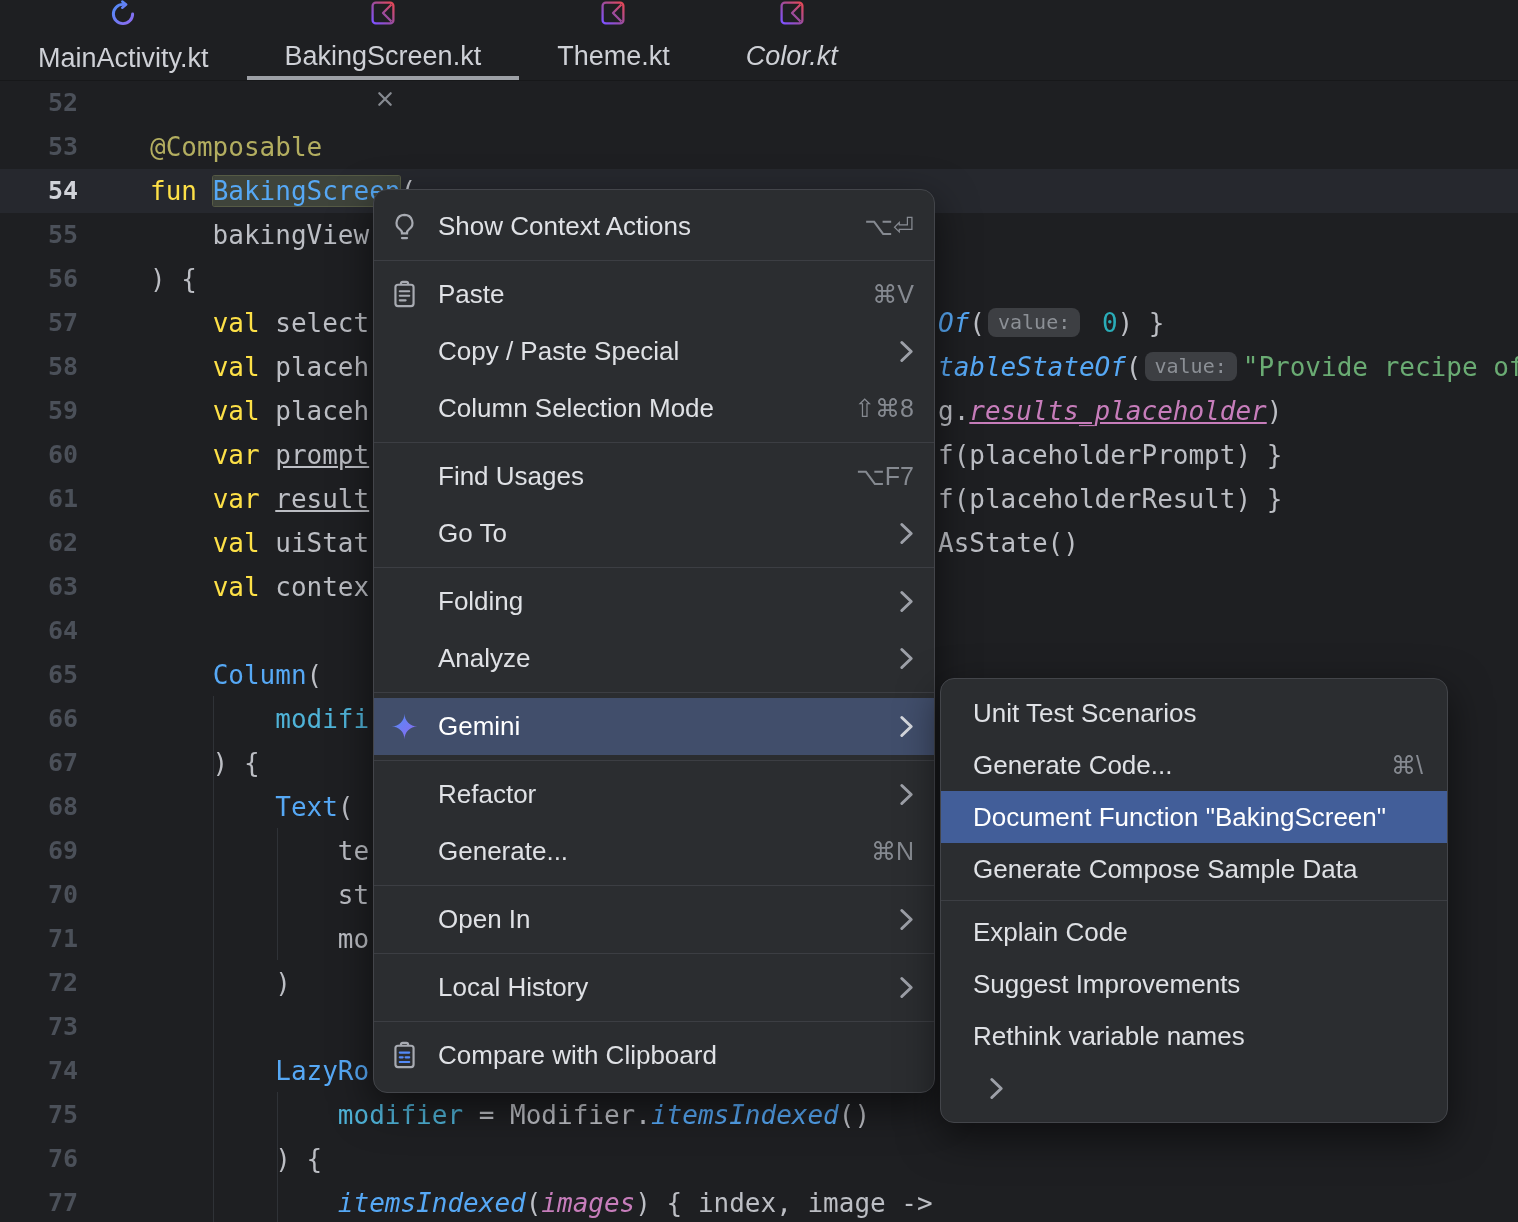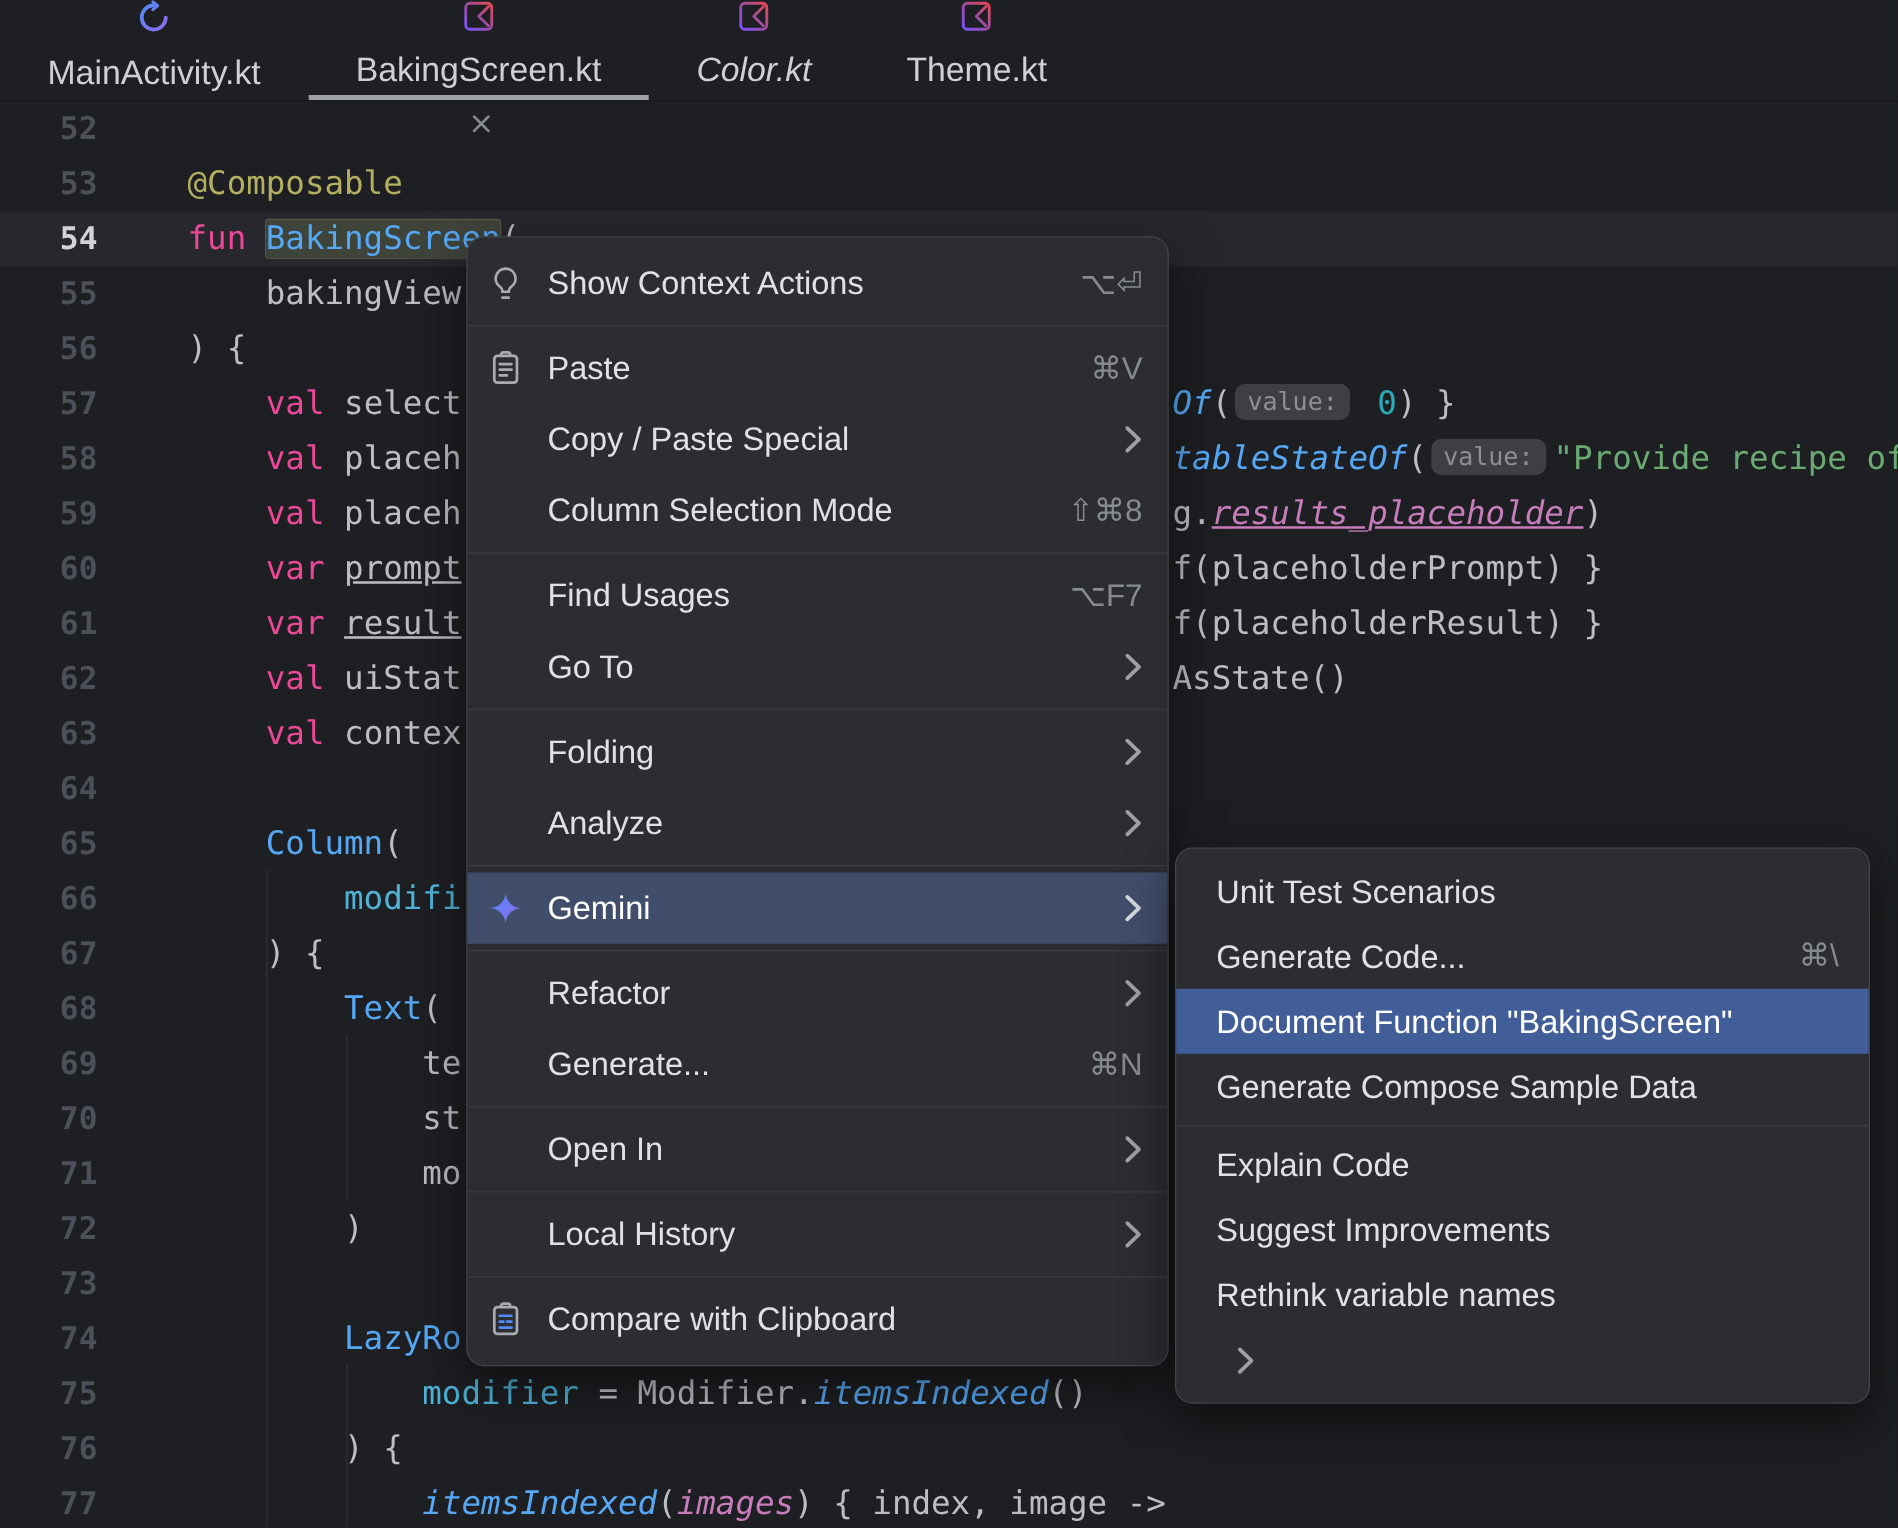--- a/index.html
+++ b/index.html
@@ -34,21 +34,21 @@
   }
   .code-line { position:relative; height:44px; line-height:44px; white-space:pre; }
   .code-line.current { background:#26282E;padding-left:48px; }
   .gutter {
     position:absolute; left:0; top:0; width:78px; text-align:right;
     color:#4B5059; font-size:25px;font-weight:bold;
   }
   .code-line.current .gutter { color:#D1D3D9; }
   .code-text  { position:absolute; left:150px; top:0; }
   .right-frag { position:absolute; left:938px; top:0; }
-  .tok-kw   { color:#ec4899; }
+  .tok-kw   { color:#fde047; }
   .tok-fn   { color:#56A8F5; }
   .tok-fni  { color:#56A8F5; font-style:italic; }
   .tok-ann  { color:#B3AE60; }
   .tok-def  { color:#BCBEC4; }
   .tok-str  { color:#6AAB73; }
   .tok-num  { color:#2AACB8; }
   .tok-prop { color:#C77DBB; font-style:italic; text-decoration:underline; }
   .tok-propi{ color:#C77DBB; font-style:italic; }
   .tok-varu { color:#BCBEC4; text-decoration:underline; }
   .tok-param{ color:#4FB3D8; }
@@ -60,21 +60,21 @@
   }
   .indent-guide { position:absolute; width:1px; background:#2F3237; }
   
   .menu {
     position:absolute; z-index:20;
     background:#2B2D30; border:1px solid #43454A; border-radius:14px;
     box-shadow:0 14px 40px rgba(0,0,0,.55);
     padding:8px 0; font-family:"Liberation Sans",sans-serif;
   }
   #context-menu   { left:373px; top:189px; width:562px; }
-  #gemini-submenu { left:940px; top:678px; width:556px; }
+  #gemini-submenu { left:940px; top:678px; width:508px; }
   .menu-item {
     display:flex; align-items:center;
     font-size:26px; color:#DFE1E5; cursor:default;
   }
   #context-menu .menu-item   { height:57px; padding:0 20px 0 16px; }
   #gemini-submenu .menu-item { height:52px; padding:0 24px 0 32px; }
   #context-menu .menu-item.selected   { background:#414E6B; color:#FFFFFF; }
   #gemini-submenu .menu-item.selected { background:#425E99; color:#FFFFFF; }
   .mi-icon { width:48px; display:flex; align-items:center; justify-content:flex-start; flex:0 0 48px; }
   .mi-label { flex:1; white-space:nowrap; }
@@ -116,51 +116,51 @@
           <path d="M13.2 2.8 8 8l5.2 5.2" fill="none" stroke="url(#kgrad)" stroke-width="1.4" stroke-linejoin="round"></path>
         </svg>
       </span>
       <span class="tab-label">BakingScreen.kt</span>
       <span class="tab-close">
         <svg width="24" height="24" viewBox="0 0 16 16">
           <path d="M4.2 4.2l7.6 7.6M11.8 4.2l-7.6 7.6" stroke="#868A91" stroke-width="1.5" stroke-linecap="round"></path>
         </svg>
       </span>
     </div>
-    <div class="tab italic">
+    <div class="tab">
       <span class="icon">
         <svg width="26" height="26" viewBox="0 0 16 16">
           <defs>
             <linearGradient id="kgrad" x1="14" y1="2" x2="2" y2="14" gradientUnits="userSpaceOnUse">
               <stop offset="0" stop-color="#E44857"></stop>
               <stop offset=".5" stop-color="#9D4C9E"></stop>
               <stop offset="1" stop-color="#7F52FF"></stop>
             </linearGradient>
           </defs>
           <rect x="1.6" y="1.6" width="12.8" height="12.8" rx="2" fill="none" stroke="url(#kgrad)" stroke-width="1.4"></rect>
           <path d="M13.2 2.8 8 8l5.2 5.2" fill="none" stroke="url(#kgrad)" stroke-width="1.4" stroke-linejoin="round"></path>
         </svg>
       </span>
-      <span class="tab-label">Color.kt</span>
-    </div>
-    <div class="tab">
+      <span class="tab-label">Theme.kt</span>
+    </div>
+    <div class="tab italic">
       <span class="icon">
         <svg width="26" height="26" viewBox="0 0 16 16">
           <defs>
             <linearGradient id="kgrad" x1="14" y1="2" x2="2" y2="14" gradientUnits="userSpaceOnUse">
               <stop offset="0" stop-color="#E44857"></stop>
               <stop offset=".5" stop-color="#9D4C9E"></stop>
               <stop offset="1" stop-color="#7F52FF"></stop>
             </linearGradient>
           </defs>
           <rect x="1.6" y="1.6" width="12.8" height="12.8" rx="2" fill="none" stroke="url(#kgrad)" stroke-width="1.4"></rect>
           <path d="M13.2 2.8 8 8l5.2 5.2" fill="none" stroke="url(#kgrad)" stroke-width="1.4" stroke-linejoin="round"></path>
         </svg>
       </span>
-      <span class="tab-label">Theme.kt</span>
+      <span class="tab-label">Color.kt</span>
     </div>
   </div>
 
 <div id="editor">
   <div class="indent-guide" style="left:213px; top:615px; height:526px;"></div>
   <div class="indent-guide" style="left:277px; top:747px; height:132px;"></div>
   <div class="indent-guide" style="left:277px; top:1011px; height:130px;"></div>
   <div id="lines">
       <div class="code-line"><span class="gutter">52</span><span class="code-text"></span></div>
       <div class="code-line"><span class="gutter">53</span><span class="code-text"><span class="tok-ann">@Composable</span></span></div>

